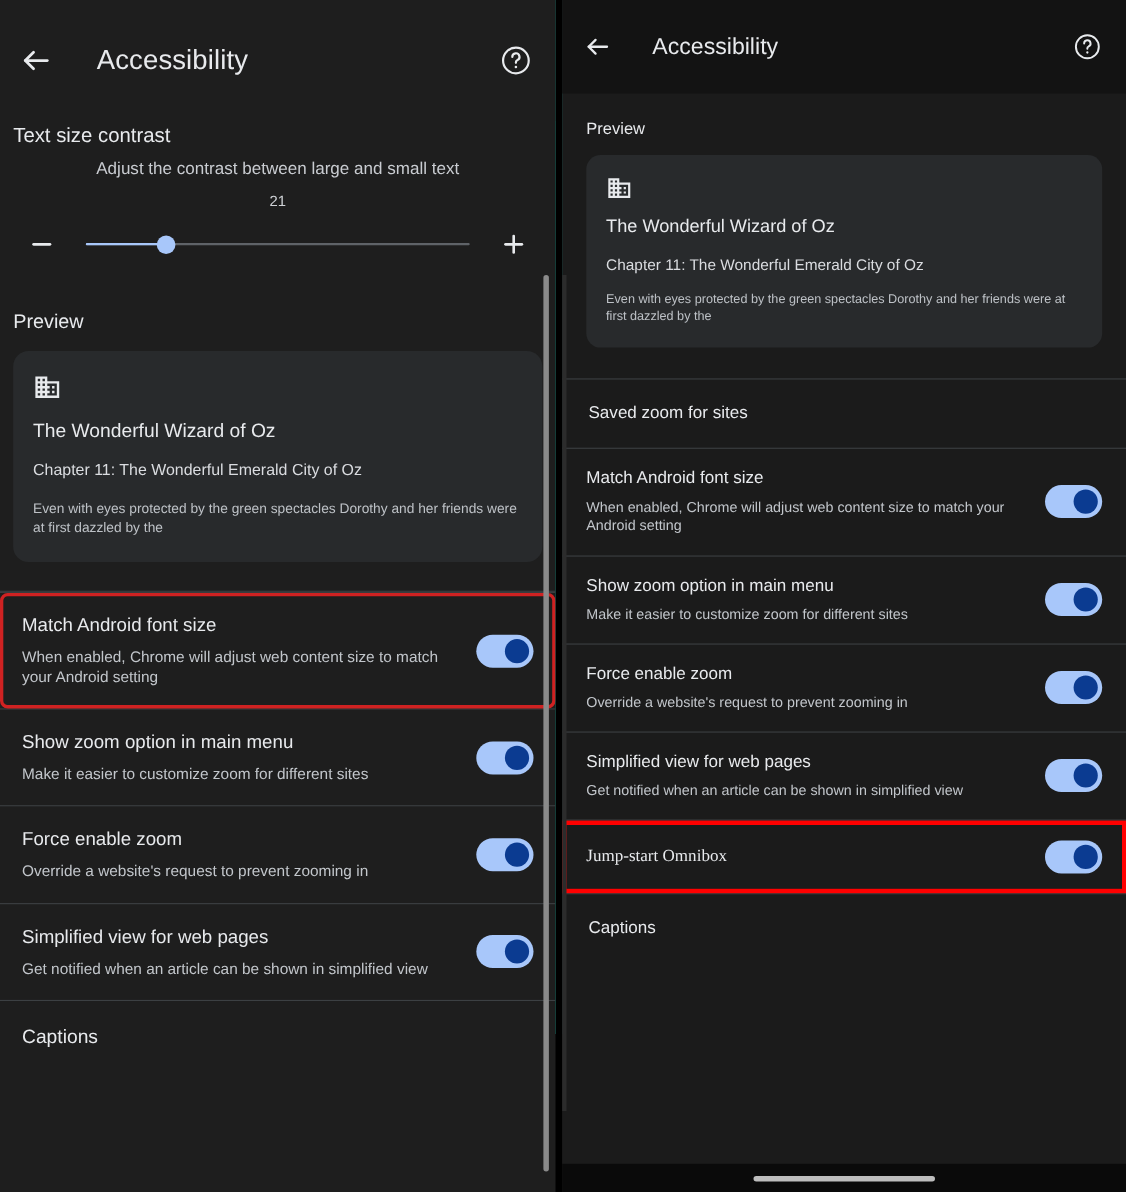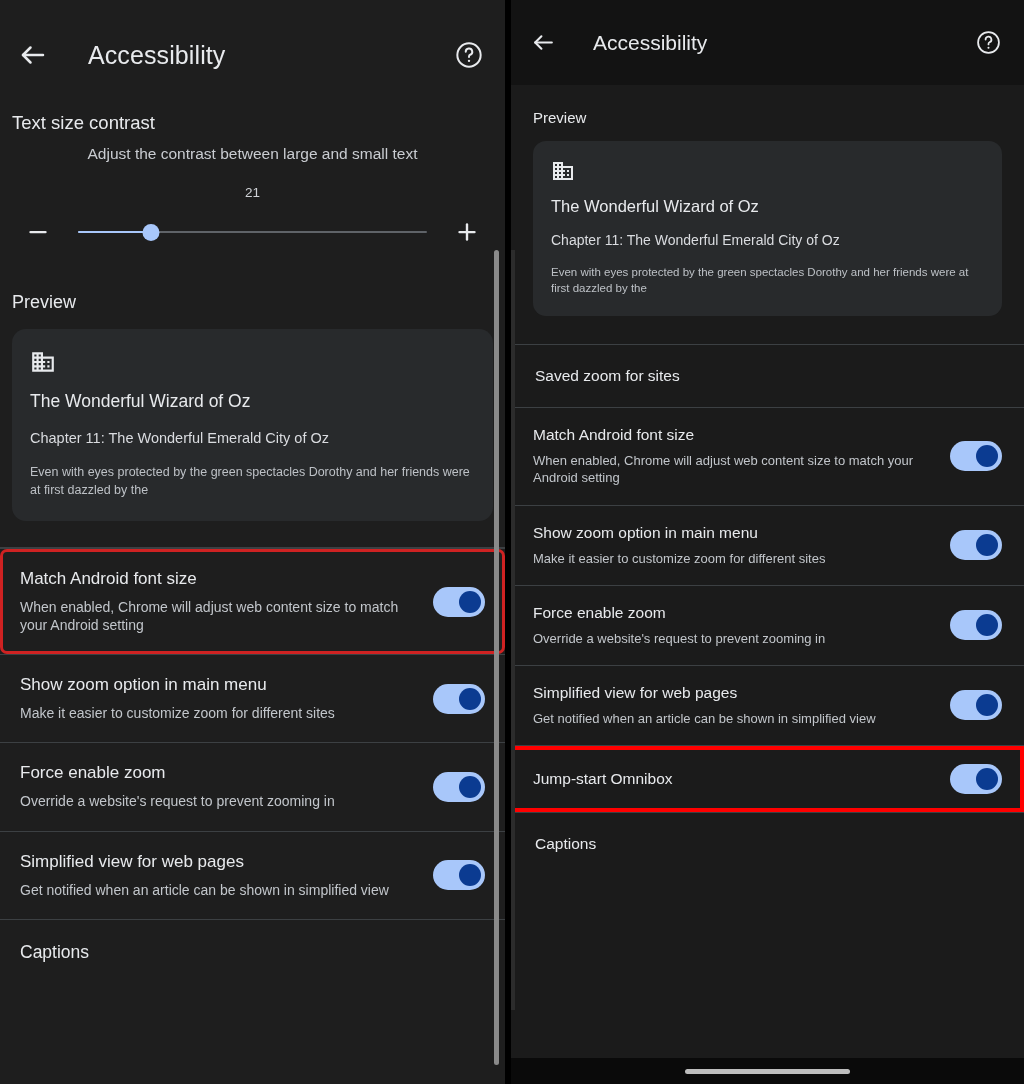--- a/index.html
+++ b/index.html
@@ -53,21 +53,21 @@
     font-size: 15.5px;
     color: #c9ccd1;
     margin-top: 10px;
     line-height: 1.25;
     text-align: center;
   }
   .slider-value {
     text-align: center;
     font-size: 13.5px;
     color: #cfd2d6;
-    margin-top: 22px;
+    margin-top: 12px;
   }
   .slider-row {
     display: flex;
     align-items: center;
     margin-top: 14px;
     padding: 0 8px;
   }
   .slider-btn {
     width: 36px; height: 36px;
     display:flex; align-items:center; justify-content:center;
@@ -460,21 +460,21 @@
         <div class="rp-row-title">Simplified view for web pages</div>
         <div class="rp-row-summary">Get notified when an article can be shown in simplified view</div>
       </div>
       <div class="toggle" style="background: rgb(168, 199, 250);">
           <div class="knob" style="background: rgb(11, 59, 145);"></div>
         </div>
     </div>
 
     <div class="divider"></div>
 
-    <div class="rp-row highlight-right" style="outline-color: rgb(255, 0, 0);">
+    <div class="rp-row highlight-right" style="outline-color: rgb(255, 0, 0); font-family: Liberation Serif, serif;">
       <div class="rp-text">
         <div class="rp-row-title">Jump-start Omnibox</div>
       </div>
       <div class="toggle" style="background: rgb(168, 199, 250);">
           <div class="knob" style="background: rgb(11, 59, 145);"></div>
         </div>
     </div>
 
     <div class="divider"></div>
     <div class="rp-group-header">Captions</div>

